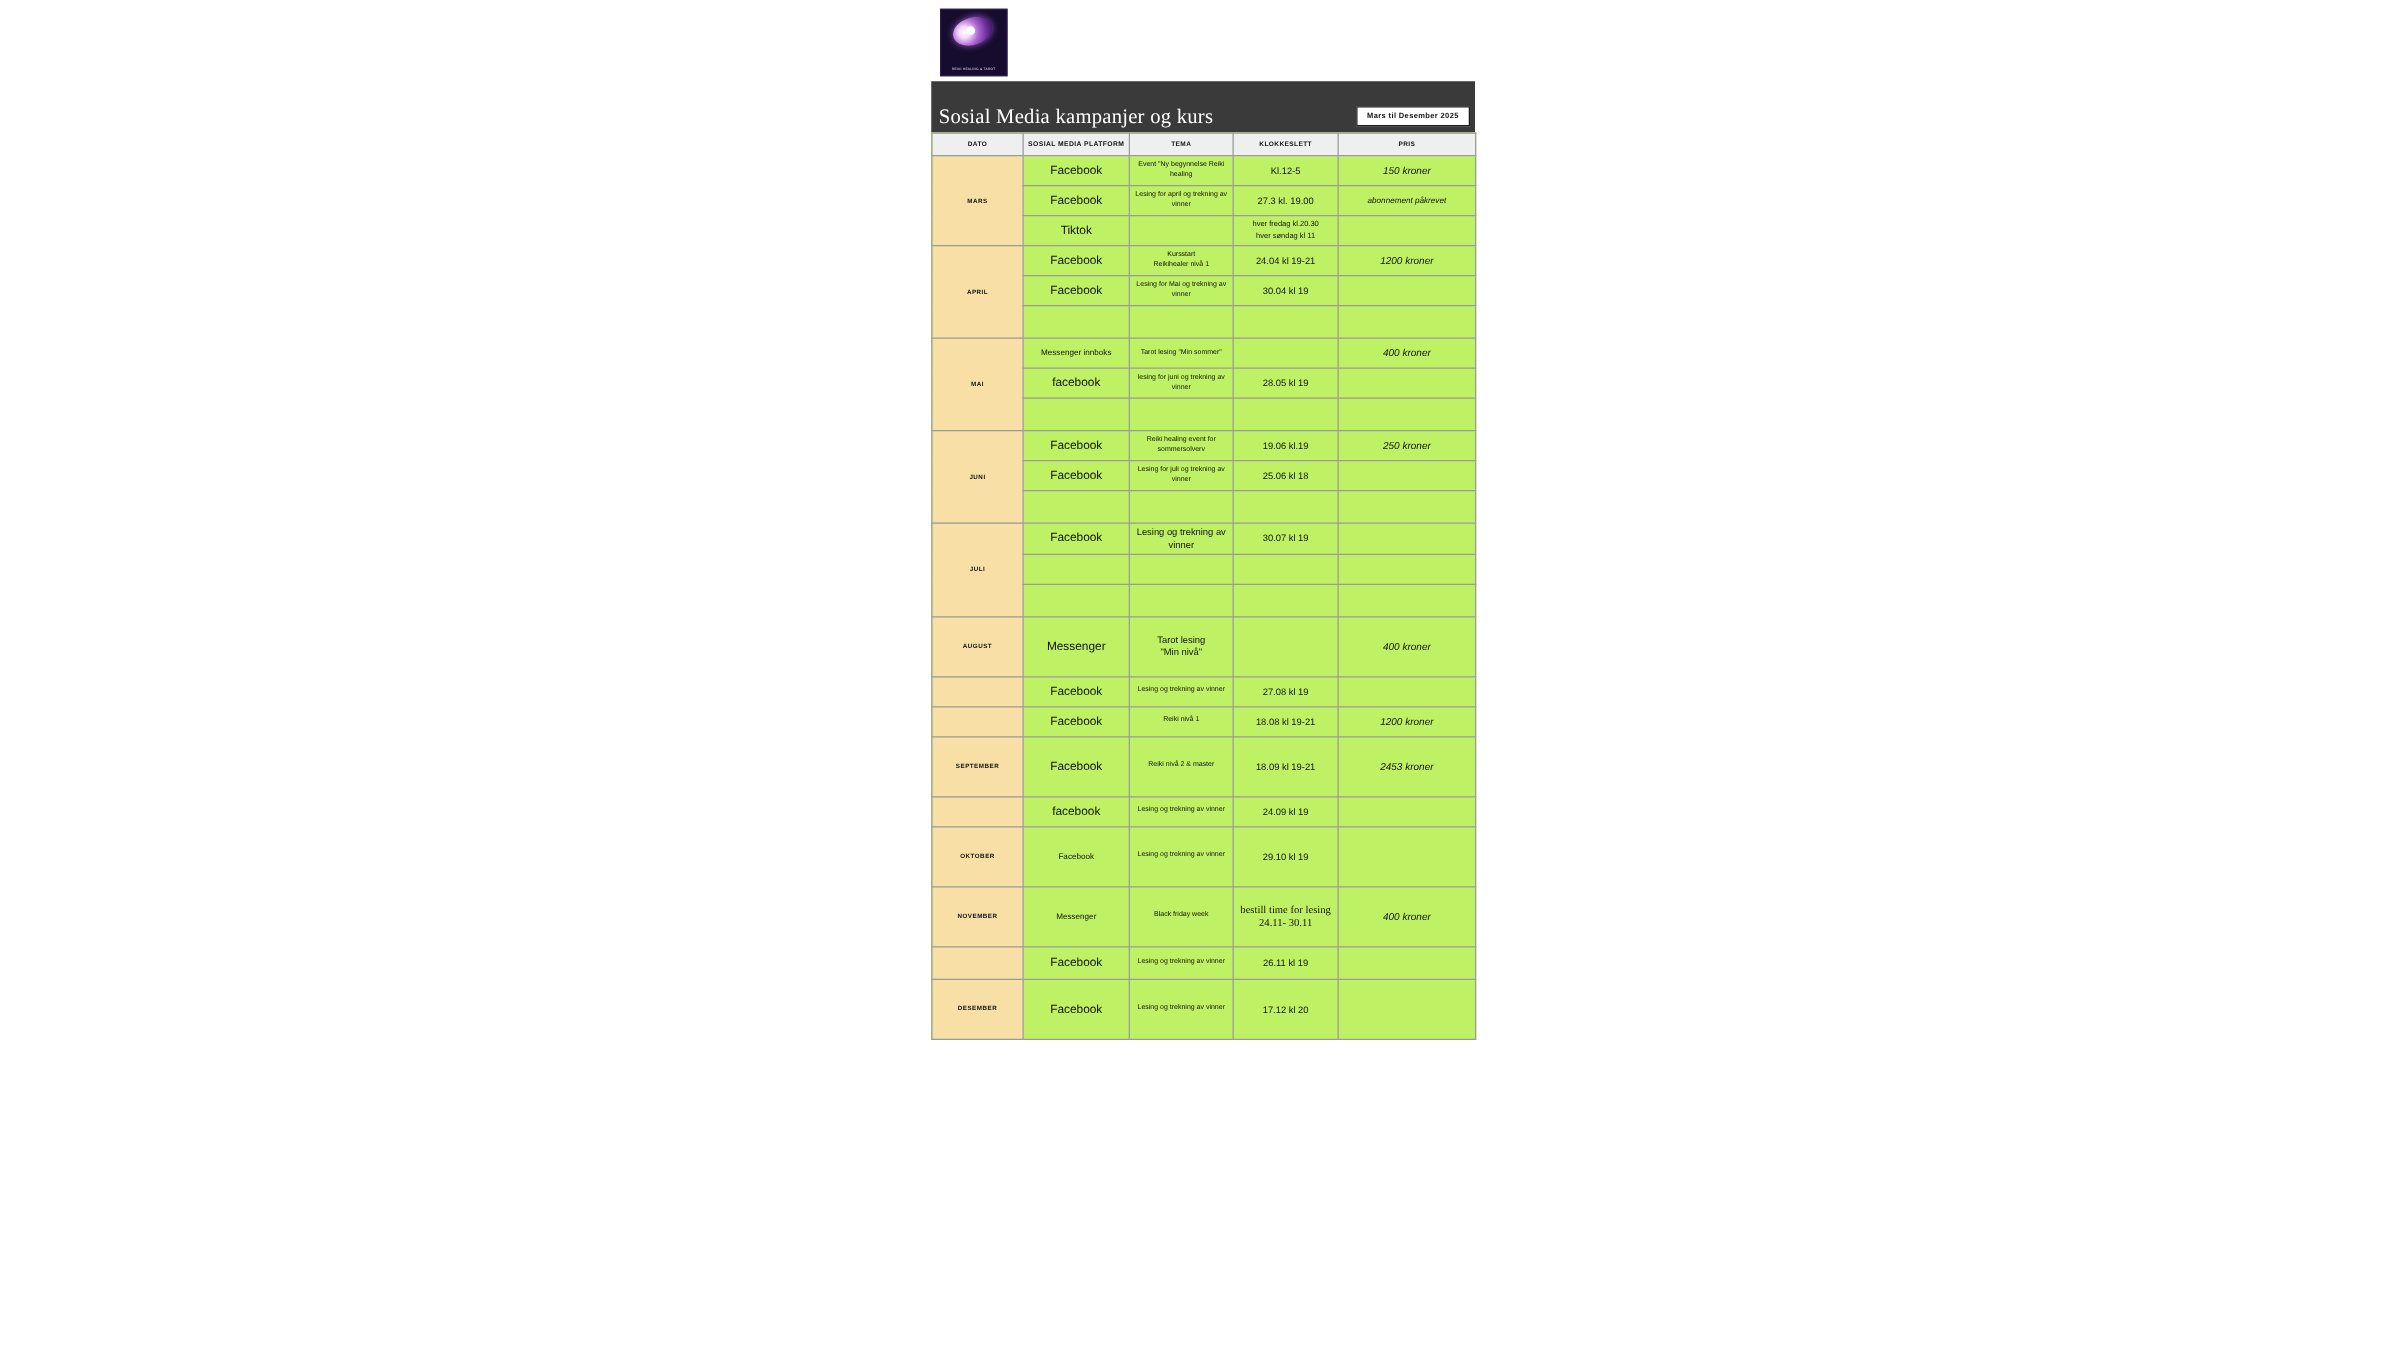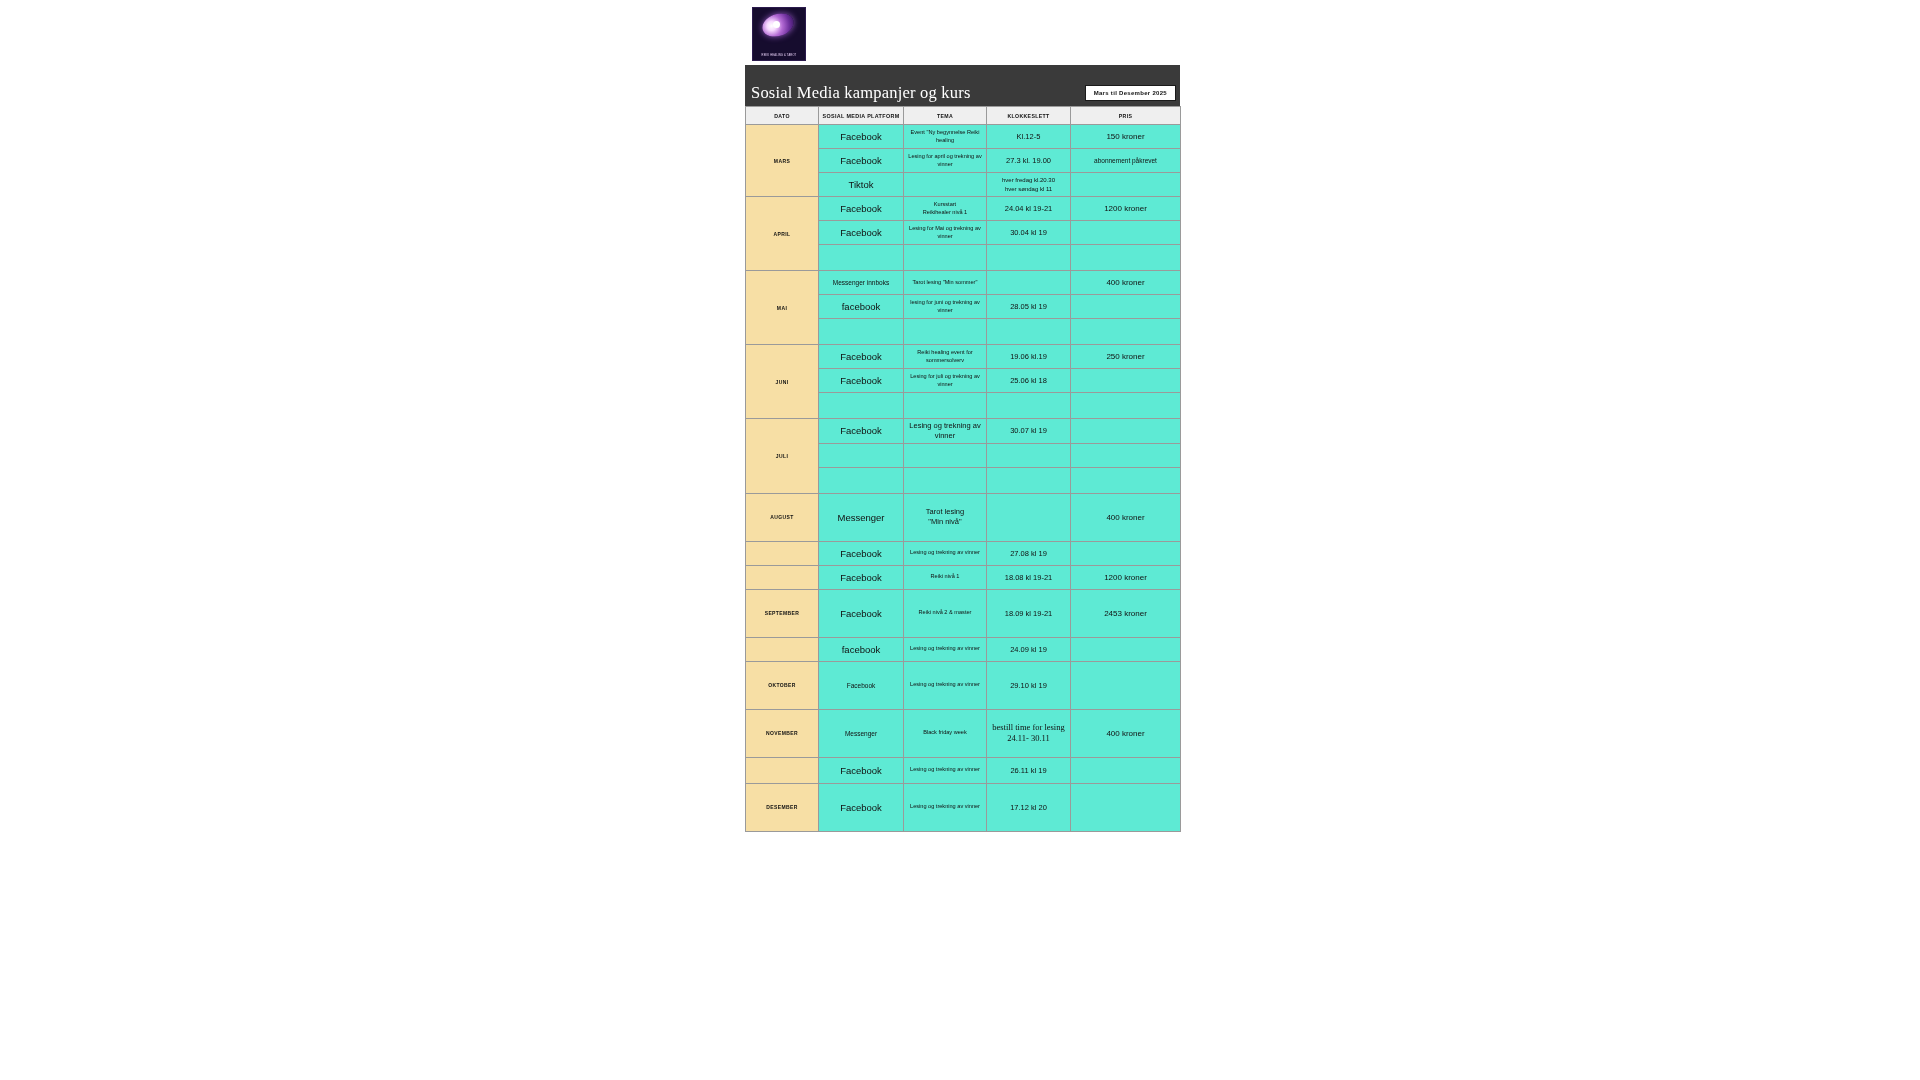--- a/index.html
+++ b/index.html
@@ -94,21 +94,21 @@
     padding: 4px 8px;
     min-width: 86px;
     text-align: center;
     box-sizing: border-box;
   }
   
   table.sched {
     border-collapse: collapse;
     width: 435px;
     table-layout: fixed;
-    background: #5eead4;
+    background: #bef264;
   }
   table.sched col.c-month { width: 73px; }
   table.sched col.c-plat  { width: 85px; }
   table.sched col.c-tema  { width: 83px; }
   table.sched col.c-when  { width: 84px; }
   table.sched col.c-pris  { width: 110px; }
 
   table.sched th, table.sched td {
     border: 1px solid #9a9a9a;
     padding: 2px 2px;
@@ -135,21 +135,21 @@
   }
   td.month.blank { background: #f7dfa5; }
 
   td.plat   { font-size: 9.5px; }
   td.plat.sm{ font-size: 6.5px; }
   td.tema   { font-size: 5.6px; line-height: 1.35; }
   td.tema.md{ font-size: 7.5px; line-height: 1.3; }
   td.when   { font-size: 7.5px; }
   td.when.sm{ font-size: 6px; line-height: 1.45; }
   td.when.lg{ font-size: 8.5px; line-height: 1.35; font-family: Liberation Serif, serif; }
-  td.pris   { font-size: 8px; }
+  td.pris   { font-size: 8px; font-style: italic; }
   td.pris.sm{ font-size: 6.5px; }
 
   .rowh-24 { height: 24px; }
   .rowh-26 { height: 26px; }
   .rowh-48 { height: 48px; }
 </style>
 </head>
 <body>
 
 <div class="page">

